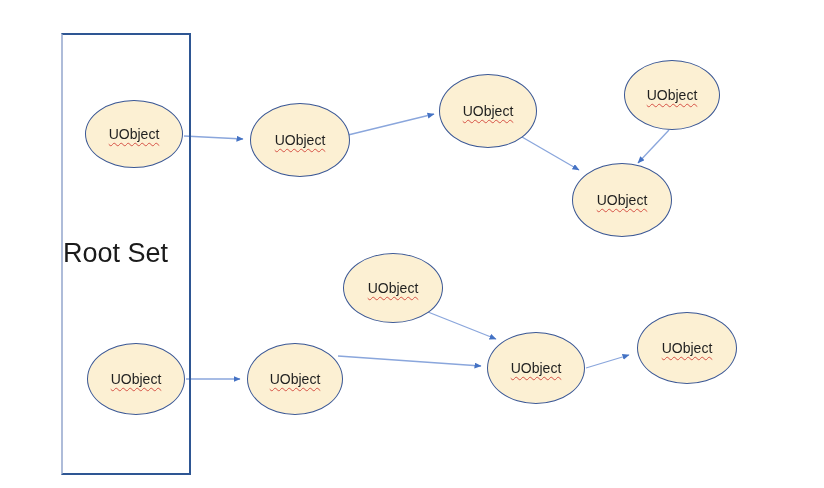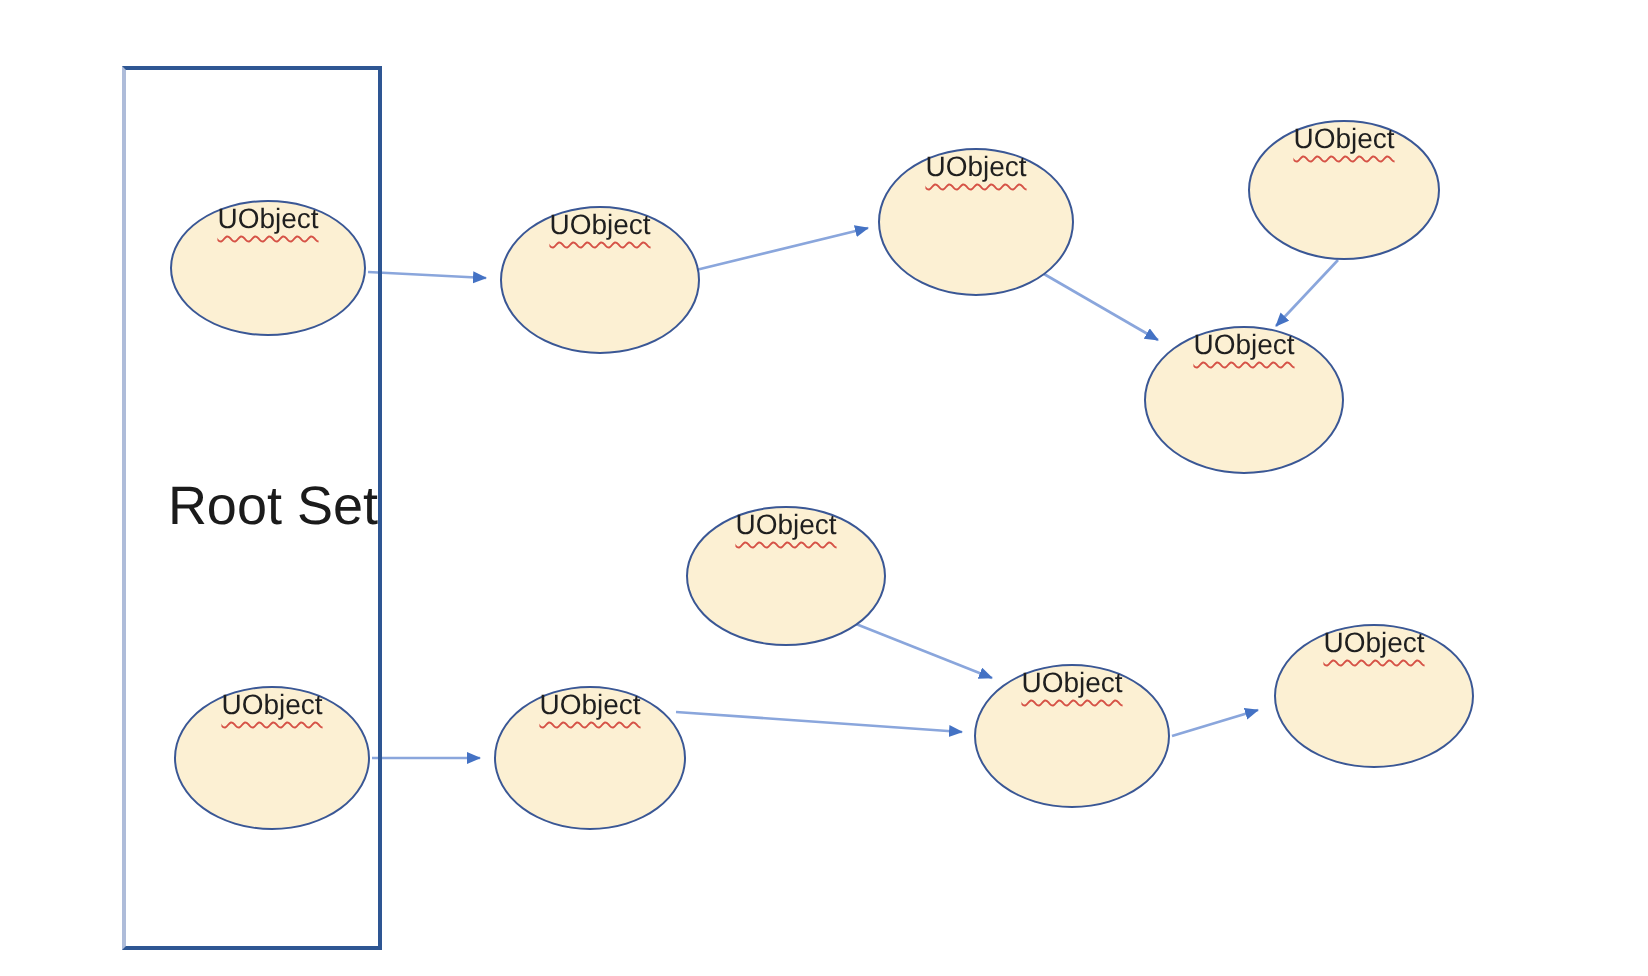--- a/index.html
+++ b/index.html
@@ -32,34 +32,35 @@
     border: 2px solid #2e5693;
     border-left-color: #aebcd9;
     background: transparent;
     box-sizing: border-box;
   }
   .rootset-label {
     position: absolute;
     left: 63px;
     top: 238px;
     width: 126px;
-    text-align: right;
+    text-align: left;
     font-size: 27px;
     font-weight: 400;
     color: #1b1b1b;
     letter-spacing: 0px;
     white-space: nowrap;
   }
   .node {
     position: absolute;
     border-radius: 50%;
     background: #fcf0d3;
     border: 1.5px solid #3a5795;
     box-sizing: border-box;
     display: flex;
+    align-items: center;
     justify-content: center;
   }
   .node .label {
     font-size: 14px;
     color: #1f1f1f;
     text-decoration-line: underline;
     text-decoration-style: wavy;
     text-decoration-color: #d65246;
     text-decoration-thickness: 1px;
     text-underline-offset: 3px;

